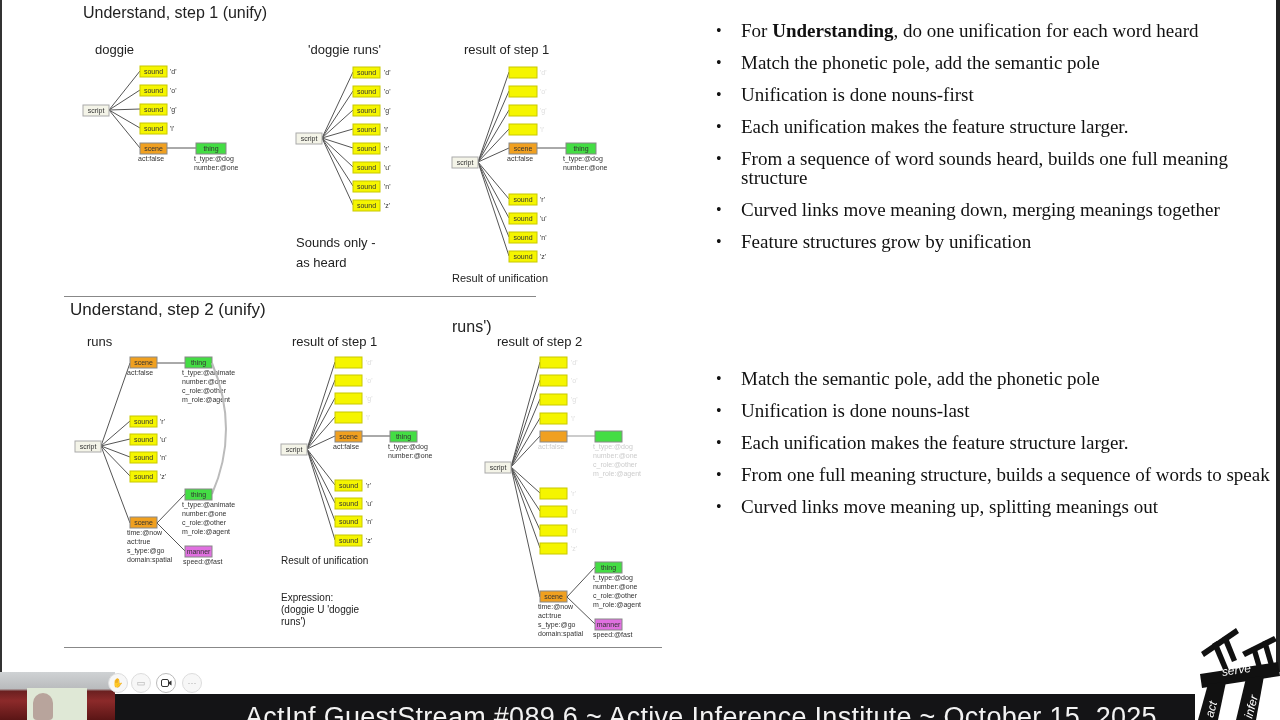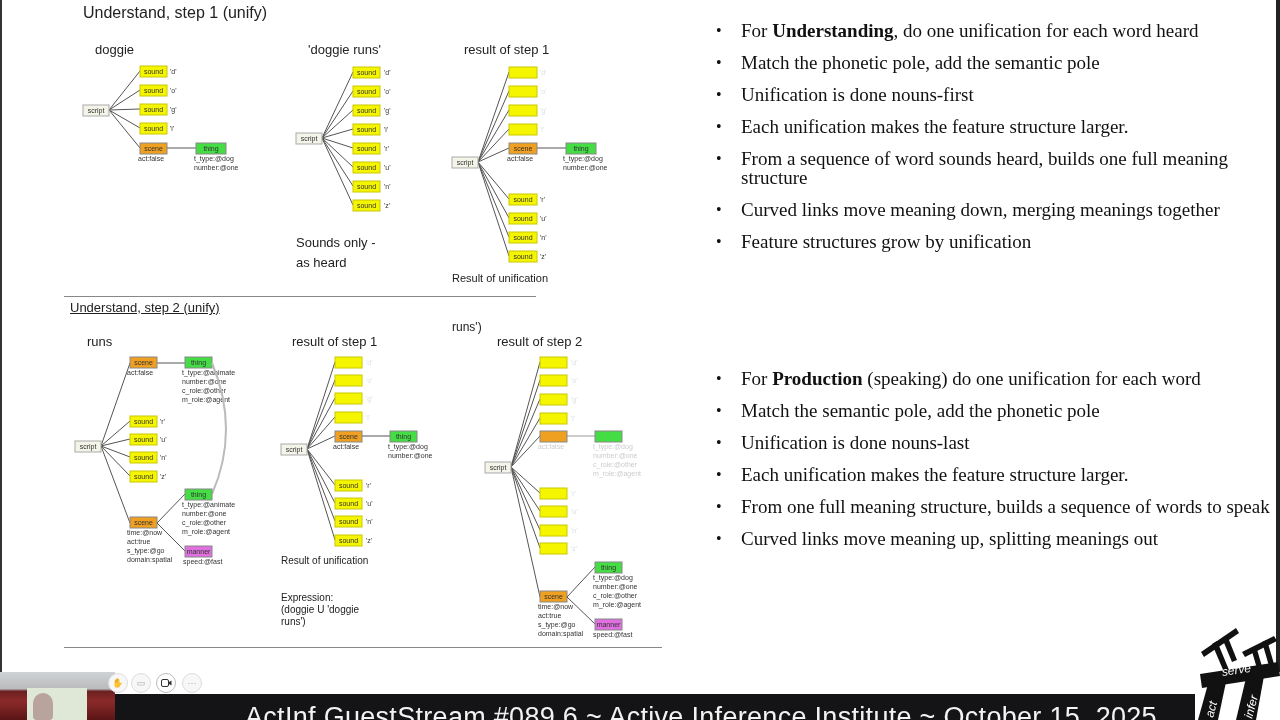--- a/index.html
+++ b/index.html
@@ -45,22 +45,22 @@
   <div class="diagram-title" style="left:83px;top:4px;">Understand, step 1 (unify)</div>
   <div class="panel-title" style="left:95px;top:42px;">doggie</div>
   <div class="panel-title" style="left:308px;top:42px;">'doggie runs'</div>
   <div class="panel-title" style="left:464px;top:42px;">result of step 1</div>
 
   <div class="note" style="left:296px;top:221px;width:80px;font-size:13px;line-height:20px;margin-top:12px;">Sounds only - as heard</div>
   <div class="note" style="left:452px;top:272px;font-size:11px;">Result of unification</div>
 
   <div class="divider" style="left:64px;top:296px;width:472px;"></div>
 
-  <div class="diagram-title" style="left:70px;top:300px;font-size:13px;text-decoration:underline;">Understand, step 2 (unify)</div>
-  <div class="note" style="left:452px;top:321px;font-size:12px;">runs')</div>
+  <div class="diagram-title" style="left:70px;top:300px;font-size:17px;">Understand, step 2 (unify)</div>
+  <div class="note" style="left:452px;top:321px;font-size:16px;">runs')</div>
   <div class="panel-title" style="left:87px;top:334px;">runs</div>
   <div class="panel-title" style="left:292px;top:334px;">result of step 1</div>
   <div class="panel-title" style="left:497px;top:334px;">result of step 2</div>
 
   <div class="note" style="left:281px;top:555px;font-size:10px;">Result of unification</div>
   <div class="note" style="left:281px;top:578px;width:100px;white-space:pre-line;margin-top:14px;">Expression:
 (doggie U 'doggie runs')</div>
 
   <div class="divider" style="left:64px;top:647px;width:598px;"></div>
 
@@ -328,21 +328,20 @@
   <ul class="bullets" id="bul-u" style="top:21px;">
       <li>For <b>Understanding</b>, do one unification for each word heard</li>
       <li>Match the phonetic pole, add the semantic pole</li>
       <li>Unification is done nouns-first</li>
       <li>Each unification makes the feature structure larger.</li>
       <li>From a sequence of word sounds heard, builds one full meaning structure</li>
       <li>Curved links move meaning down, merging meanings together</li>
       <li>Feature structures grow by unification</li>
     </ul>
   <ul class="bullets" id="bul-p" style="top:369px;">
-      <li>For <b>Production</b> (speaking) do one unification for each word</li>
       <li>Match the semantic pole, add the phonetic pole</li>
       <li>Unification is done nouns-last</li>
       <li>Each unification makes the feature structure larger.</li>
       <li>From one full meaning structure, builds a sequence of words to speak</li>
       <li>Curved links move meaning up, splitting meanings out</li>
     </ul>
 </div>
 
 <div class="webcam">
   <div class="window"></div>

